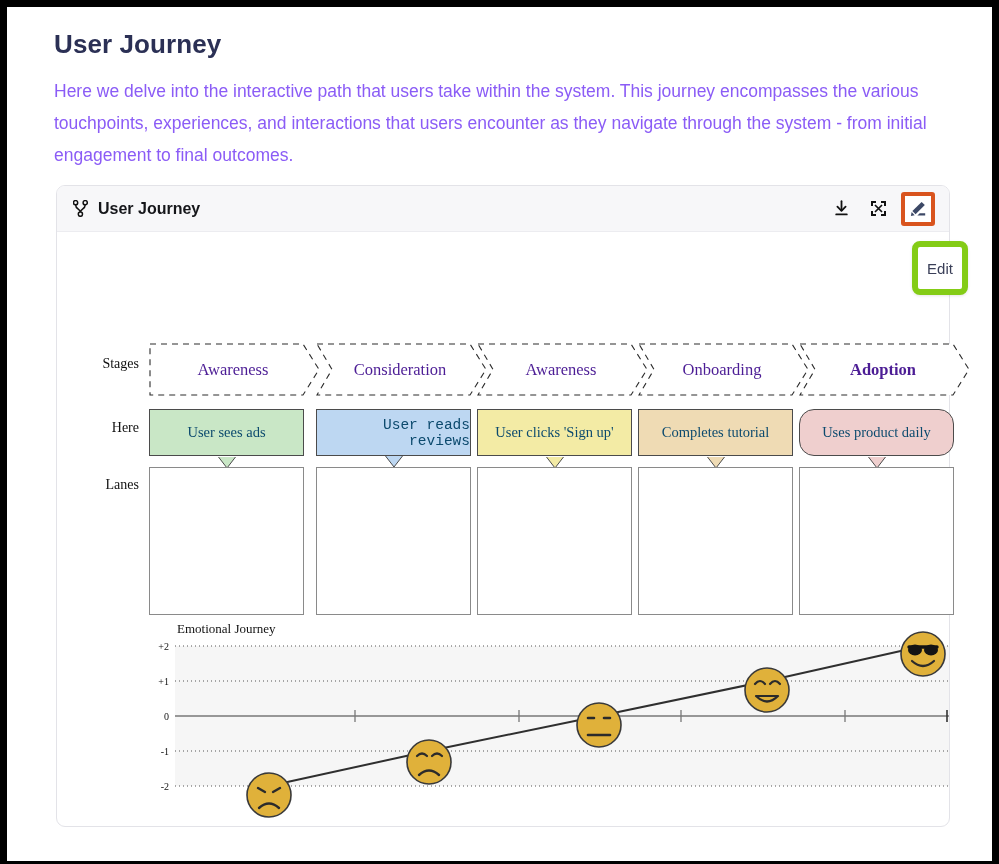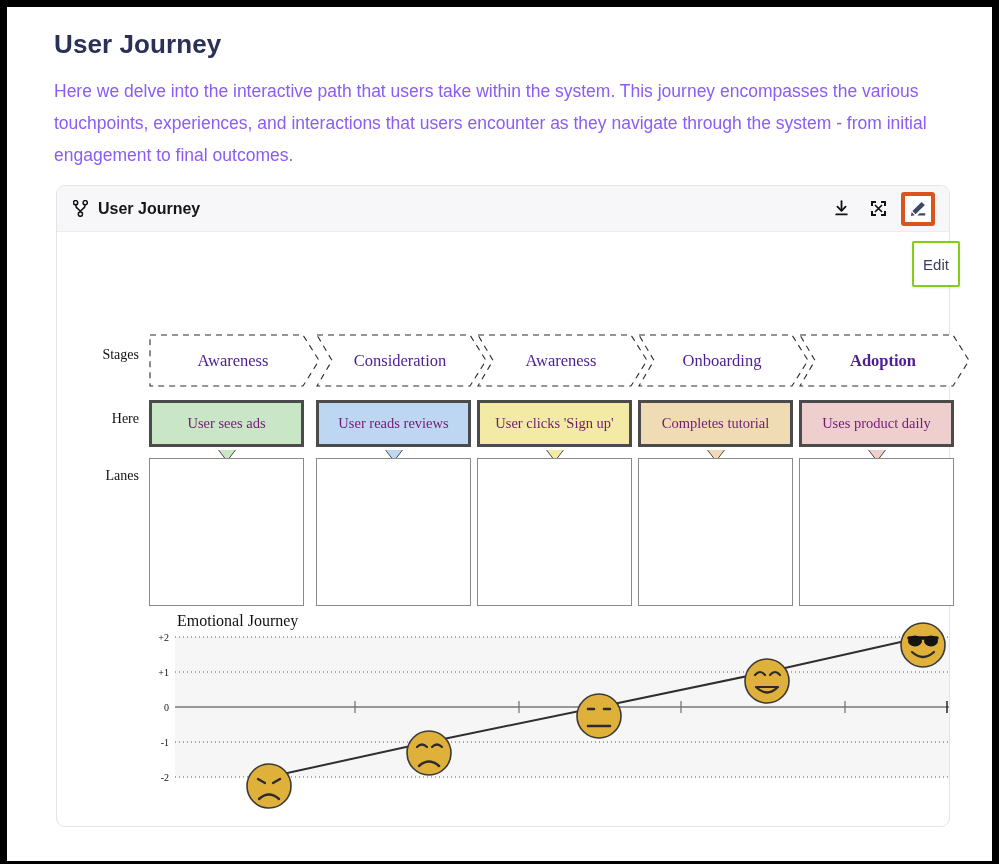--- a/index.html
+++ b/index.html
@@ -109,36 +109,36 @@
     align-items: center;
     justify-content: center;
   }
   .tooltip-edit {
     position: absolute;
     left: 905px;
     top: 234px;
     width: 44px;
     height: 42px;
     background: #ffffff;
-    border: 2px solid #84cc16;
-    border-radius: 2px;
+    border: 6px solid #84cc16;
+    border-radius: 8px;
     box-shadow: 0 1px 3px rgba(0,0,0,0.10);
     display: flex;
     align-items: center;
     justify-content: center;
     font-size: 15px;
     color: #3a3f58;
     z-index: 30;
   }
 
   
   .diagram {
     position: absolute;
     left: 0;
-    top: 40px;
+    top: 49px;
     width: 892px;
     height: 595px;
   }
   .row-label {
     position: absolute;
     font-family: "Liberation Serif", serif;
     font-size: 14px;
     color: #111111;
     text-align: right;
     width: 70px;
@@ -167,27 +167,27 @@
   }
 
   
   .steps-row { position: absolute; left: 92px; top: 172px; }
   .step-box {
     position: absolute;
     top: 0;
     width: 155px;
     height: 47px;
     box-sizing: border-box;
-    border: 3px solid #be185d;
+    border: 1px solid #be185d;
     display: flex;
     align-items: center;
     justify-content: center;
     font-family: "Liberation Serif", serif;
     font-size: 14.5px;
-    color: #701a75;
+    color: #0c4a6e;
     text-align: right;
   }
   .step-notch {
     position: absolute;
     top: 46px;
     left: 50%;
     margin-left: -9px;
     width: 18px;
     height: 12px;
   }
@@ -204,21 +204,21 @@
     background: #ffffff;
   }
 
   
   .emo-chart { position: absolute; left: 0; top: 391px; width: 892px; height: 200px; }
   .emo-title {
     position: absolute;
     left: 120px;
     top: -5px;
     font-family: "Liberation Serif", serif;
-    font-size: 16px;
+    font-size: 13px;
     color: #111111;
   }
   .emo-tick-label {
     position: absolute;
     font-family: "Liberation Serif", serif;
     font-size: 10px;
     color: #111111;
     text-align: right;
     width: 18px;
   }
@@ -323,21 +323,21 @@
 
       <div class="steps-row" style="top:174px;">
         <div class="step-box" style="left: 0px; background: rgb(201, 231, 198); border-color: rgb(75, 75, 75);" id="step0">
           <span>User sees ads</span>
           <span class="step-notch">
             <svg width="18" height="12" viewBox="0 0 18 12">
                 <path d="M0.5,0 L9,11 L17.5,0" fill="#c9e7c6" stroke="#4b4b4b" stroke-width="1"></path>
               </svg>
           </span>
         </div>
-        <div class="step-box" style="left: 167px; background: rgb(189, 215, 242); border-color: rgb(75, 75, 75);" id="step1">
+        <div class="step-box" style="left: 167px; background: rgb(189, 215, 242); border-color: rgb(75, 75, 75); font-family: Liberation Mono, monospace;" id="step1">
           <span>User reads reviews</span>
           <span class="step-notch">
             <svg width="18" height="12" viewBox="0 0 18 12">
                 <path d="M0.5,0 L9,11 L17.5,0" fill="#bdd7f2" stroke="#4b4b4b" stroke-width="1"></path>
               </svg>
           </span>
         </div>
         <div class="step-box" style="left: 328px; background: rgb(243, 235, 165); border-color: rgb(75, 75, 75);" id="step2">
           <span>User clicks 'Sign up'</span>
           <span class="step-notch">
@@ -347,21 +347,21 @@
           </span>
         </div>
         <div class="step-box" style="left: 489px; background: rgb(239, 219, 180); border-color: rgb(75, 75, 75);" id="step3">
           <span>Completes tutorial</span>
           <span class="step-notch">
             <svg width="18" height="12" viewBox="0 0 18 12">
                 <path d="M0.5,0 L9,11 L17.5,0" fill="#efdbb4" stroke="#4b4b4b" stroke-width="1"></path>
               </svg>
           </span>
         </div>
-        <div class="step-box" style="left: 650px; background: rgb(239, 207, 206); border-color: rgb(75, 75, 75);" id="step4">
+        <div class="step-box" style="left: 650px; background: rgb(239, 207, 206); border-color: rgb(75, 75, 75); border-radius: 15px;" id="step4">
           <span>Uses product daily</span>
           <span class="step-notch">
             <svg width="18" height="12" viewBox="0 0 18 12">
                 <path d="M0.5,0 L9,11 L17.5,0" fill="#efcfce" stroke="#4b4b4b" stroke-width="1"></path>
               </svg>
           </span>
         </div>
       </div>
 
       <div class="lanes-row" style="top:232px;">

